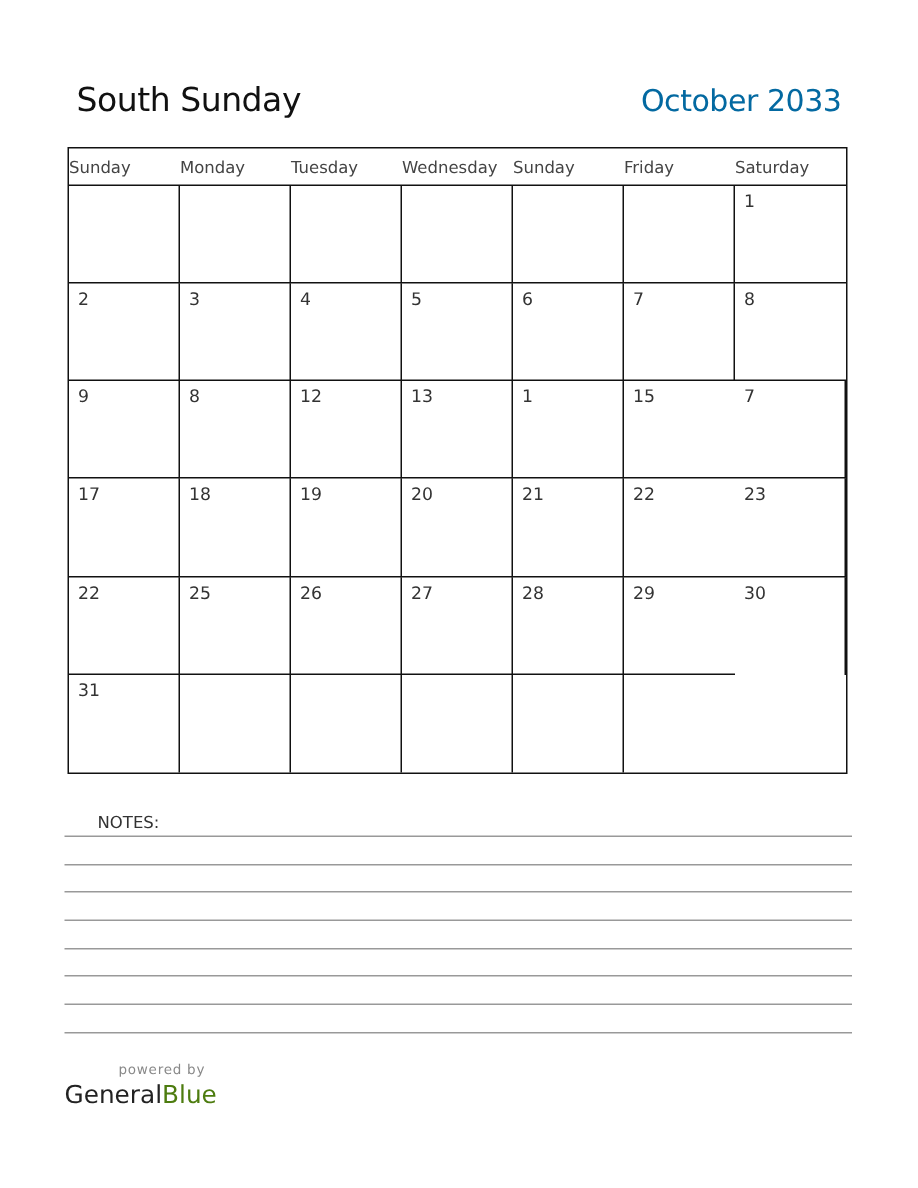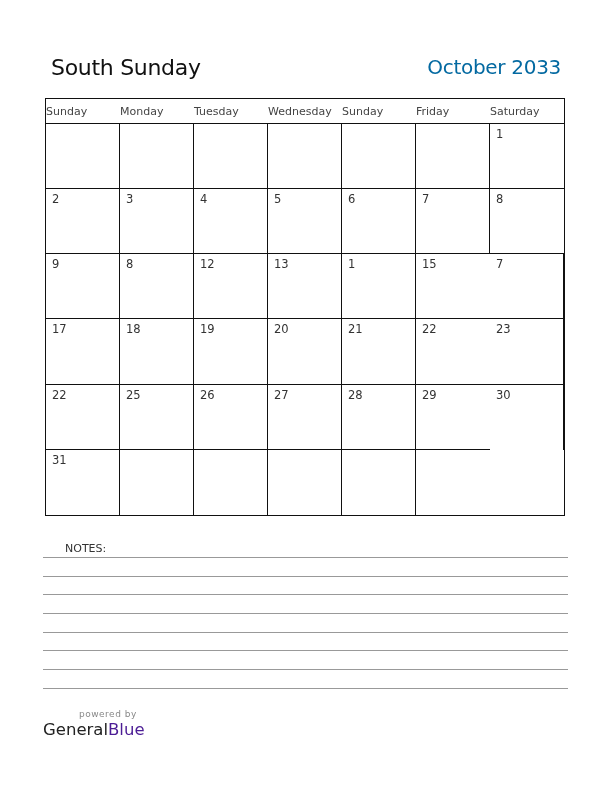--- a/index.html
+++ b/index.html
@@ -14,21 +14,21 @@
     .grid { position: absolute; left: 0; top: 25px; width: 100%; bottom: 0; display: grid;
             grid-template-columns: repeat(7, 1fr); grid-template-rows: repeat(6, 1fr); }
     .cell { border-right: 1.3px solid #111; border-bottom: 1.3px solid #111; position: relative; box-sizing: border-box; }
     .cell.lastcol { border-right: none; }
     .cell.lastrow { border-bottom: none; }
     .cell span { position: absolute; left: 6px; top: 3px; font-size: 11.5px; color: #333; }
     .notes-label { position: absolute; left: 65px; top: 542px; font-size: 11px; color: #333; }
     .line { position: absolute; left: 43px; width: 525px; height: 1px; background: #999; }
     .powered { position: absolute; left: 47px; top: 709px; font-size: 9px; color: #888; letter-spacing: 0.5px; margin-left: 32px; }
     .brand { position: absolute; left: 43px; top: 720px; font-size: 16.5px; color: #222; }
-    .brand b { font-weight: normal; color: #4c1d95; }
+    .brand b { font-weight: normal; color: #4d7c0f; }
   </style>
 </head>
 <body>
 
 <div class="title-left">South Sunday</div>
 <div class="title-right">October 2033</div>
 
 <div class="cal">
   <div class="hdr">
     <div>Sunday</div>

